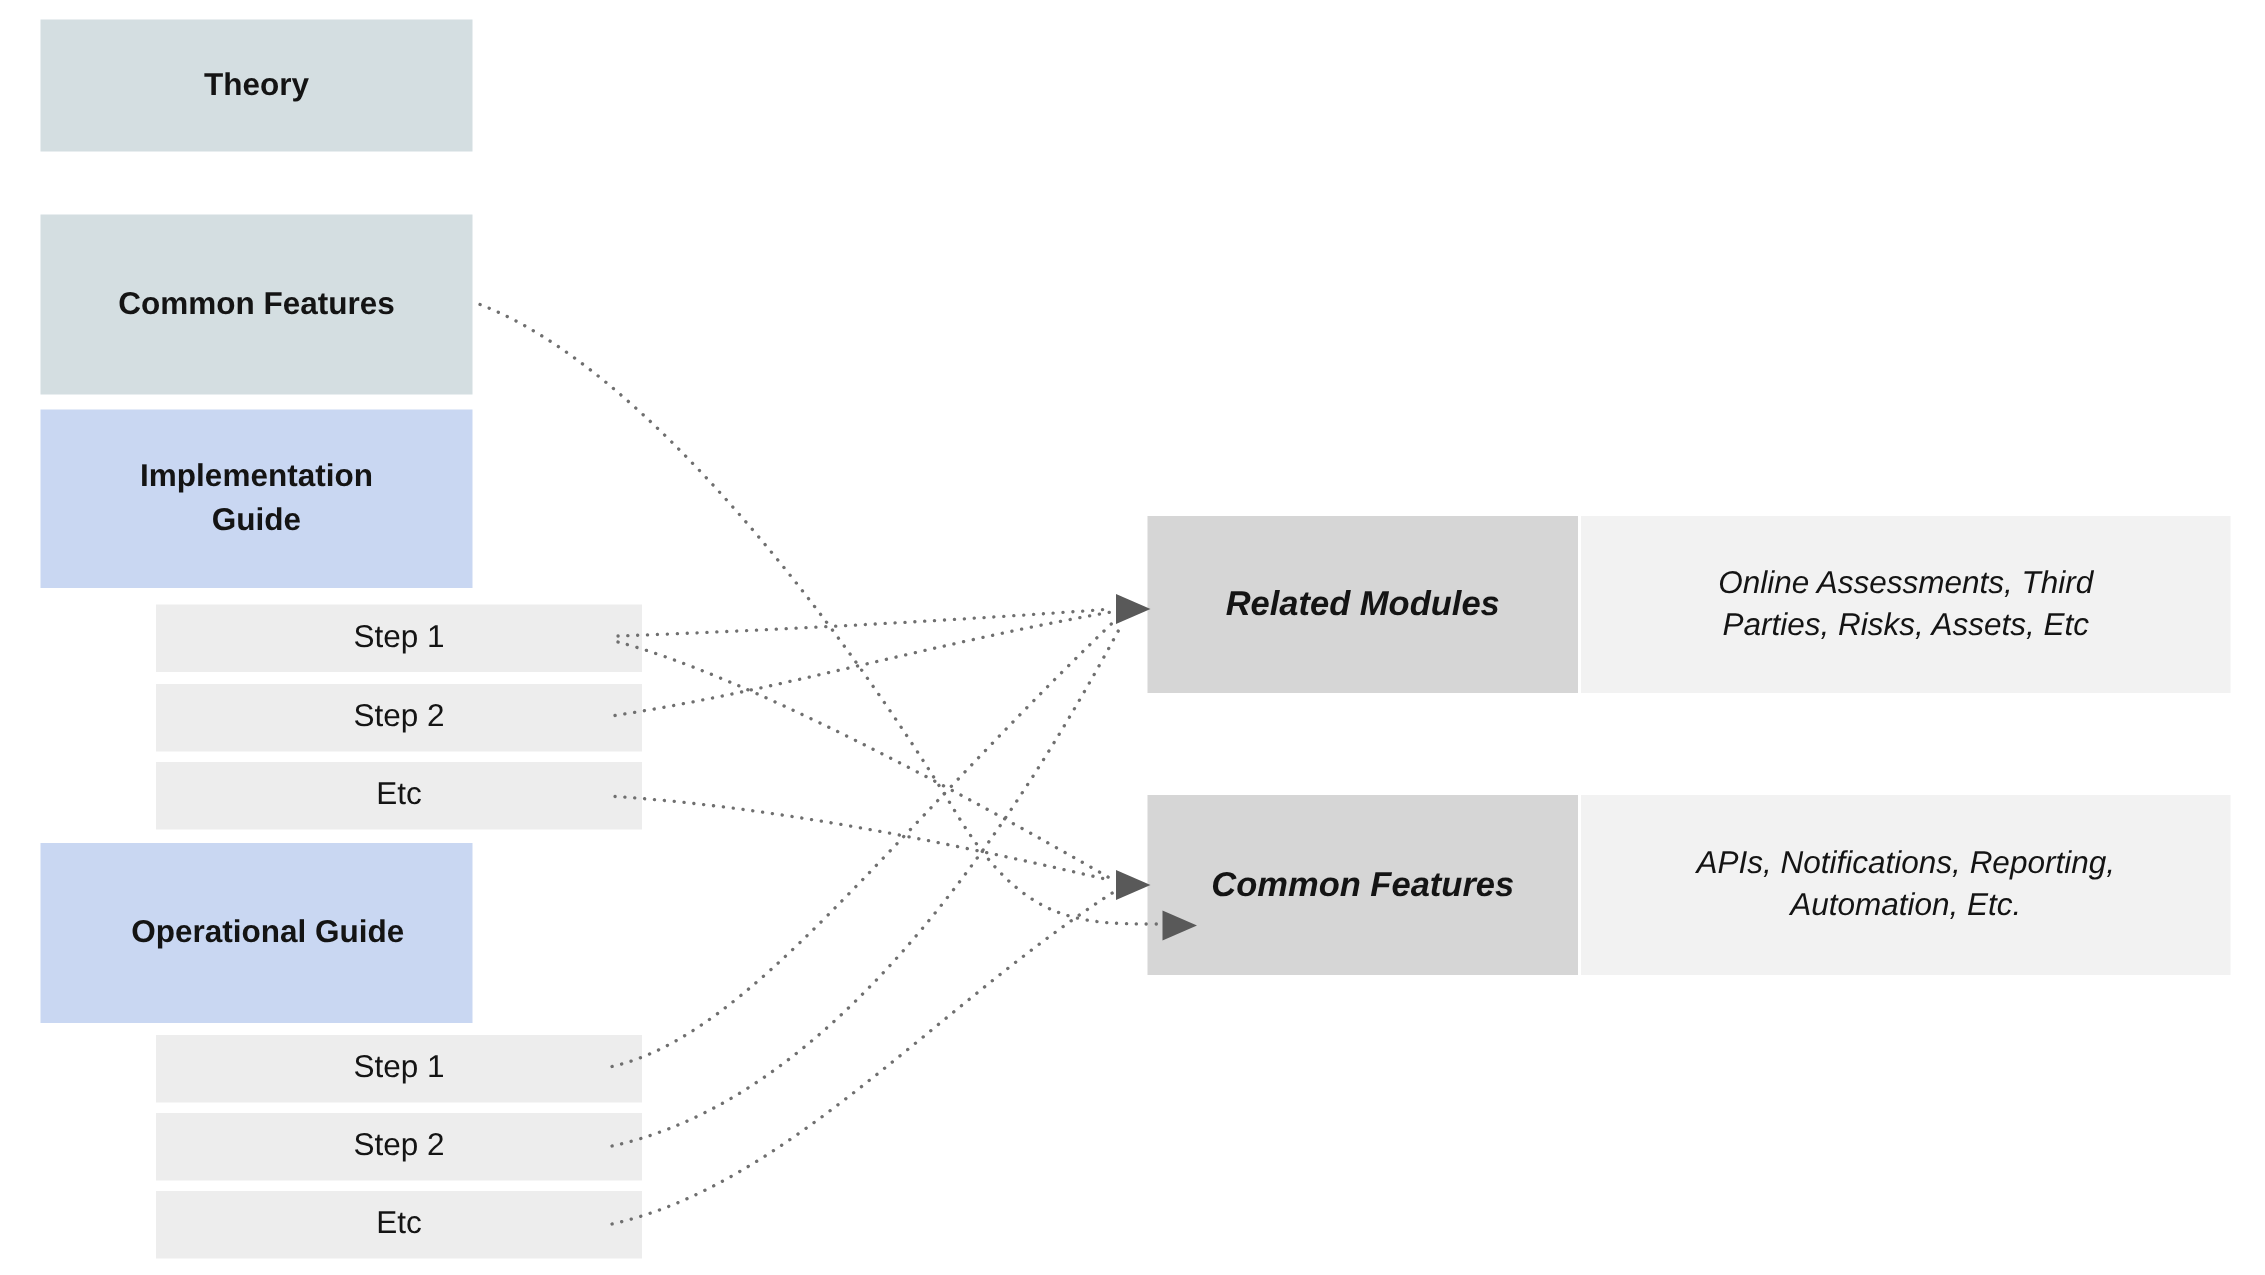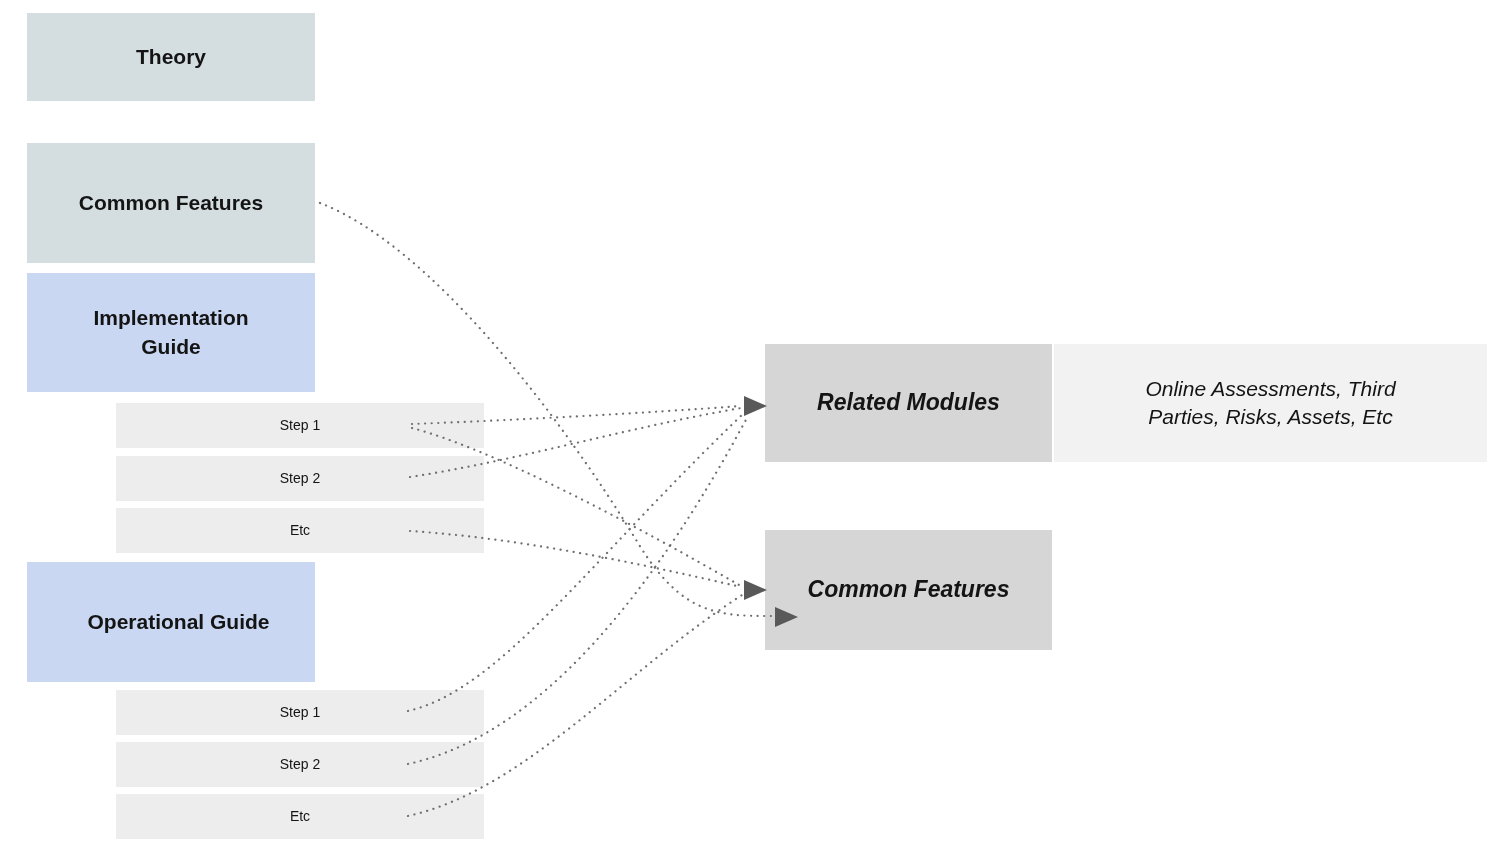--- a/index.html
+++ b/index.html
@@ -40,23 +40,23 @@
     font-size:21px;
   }
   .guide{
     background:var(--guide-box);
     font-weight:bold;
     font-size:21px;
   }
   .guide .narrow-label{display:block;max-width:190px;margin:16px auto;}
   .step{
     background:var(--step-box);
-    font-size:14px;
-    left:116px;
-    width:368px;
+    font-size:21px;
+    left:104px;
+    width:324px;
     height:45px;
   }
   .r-label{
     background:var(--label-box);
     font-weight:bold;
     font-style:italic;
     font-size:23px;
     left:765px;
     width:287px;
   }
@@ -142,20 +142,23 @@
   <div class="box r-label row-rm">
     <span>Related Modules</span>
   </div>
   <div class="box r-detail row-rm">
     <p>Online Assessments, Third Parties, Risks, Assets, Etc</p>
   </div>
 
   <div class="box r-label row-cf">
     <span>Common Features</span>
   </div>
+  <div class="box r-detail row-cf">
+    <p>APIs, Notifications, Reporting, Automation, Etc.</p>
+  </div>
 
   <svg class="connectors" viewBox="0 0 1510 850" xmlns="http://www.w3.org/2000/svg">
 
     <path d="M 320 203 C 430 245, 560 415, 638 543 C 682 615, 718 616, 772 616"></path>
 
     <path d="M 412 424 C 520 420, 645 413, 741 406"></path>
 
     <path d="M 412 428 C 495 450, 635 525, 741 586"></path>
 
     <path d="M 410 477 C 520 460, 625 428, 741 408"></path>

